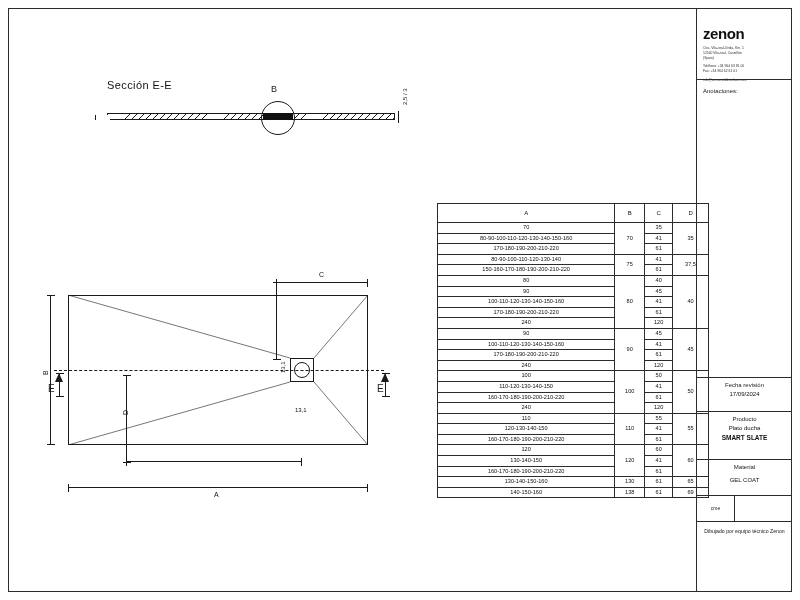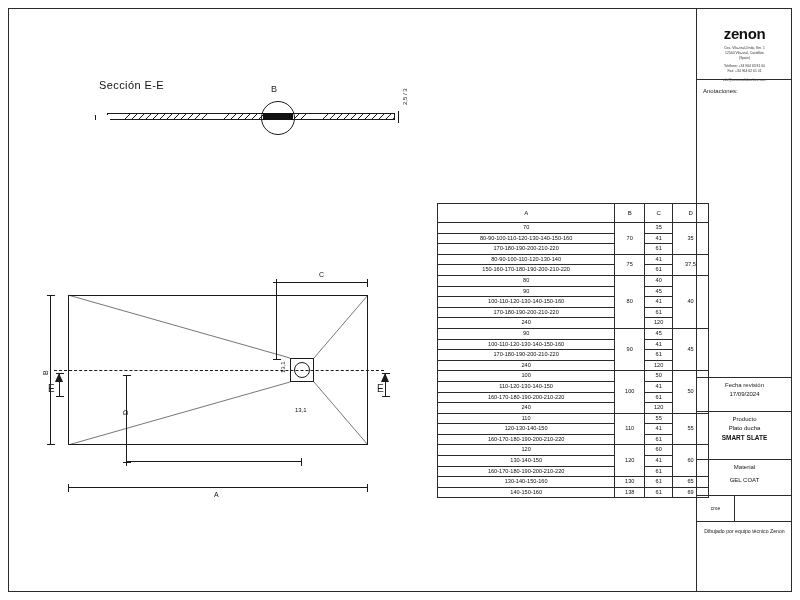--- a/index.html
+++ b/index.html
@@ -40,21 +40,20 @@
     box-sizing: border-box;
     font-size: 5px;
   }
   .tb-logo {
     position: absolute;
     left: 0; top: 0; right: 0;
     height: 72px;
     border-bottom: 1px solid #2b2b2b;
     box-sizing: border-box;
     padding: 18px 6px 4px 6px;
-    text-align: center;
   }
   .tb-logo .brand {
     font-size: 15px;
     font-weight: bold;
     letter-spacing: -0.4px;
     line-height: 1;
     color: #111;
   }
   .tb-logo .addr {
     margin-top: 5px;
@@ -322,21 +321,21 @@
   #spec-table col.cc { width: 28px; }
   #spec-table col.cd { width: 36px; }
 </style>
 </head>
 <body>
 
 <div class="sheet">
   <div class="frame"></div>
 
   <div id="section-ee">
-    <div class="sect-title" style="left:4px; top:4px;">Sección E-E</div>
+    <div class="sect-title" style="left:12px; top:4px;">Sección E-E</div>
     <div class="ee-plate"></div>
     <div class="ee-taper"></div>
     <div class="ee-drainbar"></div>
     <div class="ee-circle"></div>
     <div class="ee-b-label">B</div>
     <div class="ee-dimline"></div>
     <div class="ee-thk">2,5 / 3</div>
   </div>
 
 

